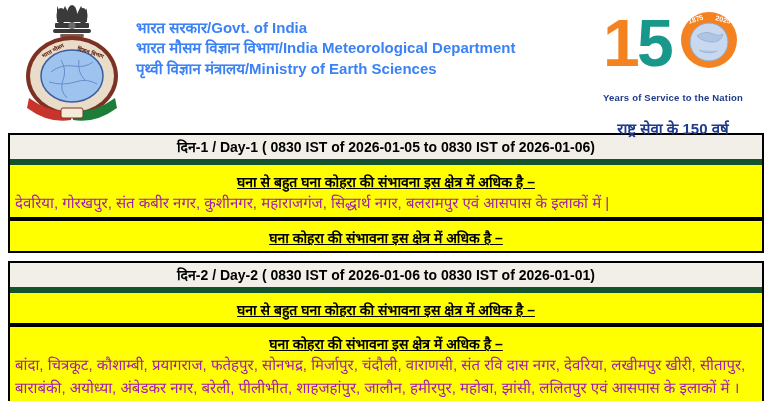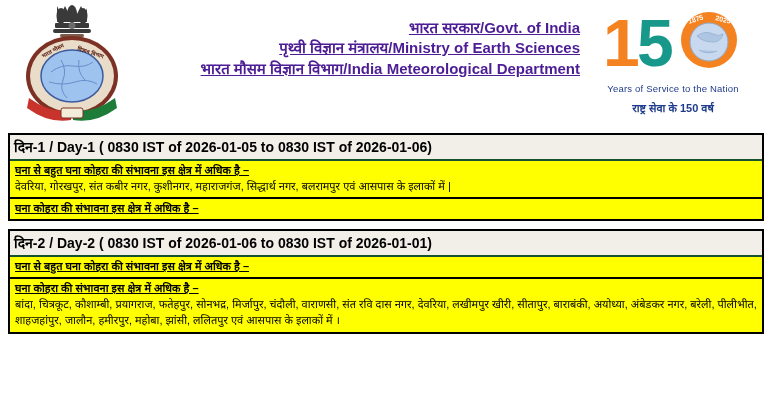--- a/index.html
+++ b/index.html
@@ -9,51 +9,51 @@
     font-family:"Liberation Sans","DejaVu Sans",sans-serif;
     color:#000; overflow:hidden; position:relative;
   }
   
   .hdr {
     display:flex; align-items:flex-start; justify-content:space-between;
     padding:2px 6px 0 8px; height:127px;
   }
   .hdr-left { width:128px; display:flex; justify-content:center; }
   .hdr-center {
-    flex:1; text-align:right; padding-top:16px;
-    color:#4c1d95; font-weight:bold; font-size:15px; line-height:1.35;text-decoration:underline;
+    flex:1; text-align:left; padding-top:16px;
+    color:#3b82f6; font-weight:bold; font-size:15px; line-height:1.35;
   }
   .hdr-center .ln { white-space:nowrap; }
   .hdr-right { width:186px; text-align:center; padding-top:6px; }
   .logo150-captions { color:#1f3b8c; }
-  .cap-en { font-size:9.5px; font-weight:normal; letter-spacing:.2px; margin-top:3px; }
-  .cap-hi { font-size:11px; font-weight:bold; margin-top:6px; }
+  .cap-en { font-size:9.5px; font-weight:bold; letter-spacing:.2px; margin-top:12px; }
+  .cap-hi { font-size:15px; font-weight:bold; margin-top:15px; }
   
   .day-table {
     width:756px; margin-left:8px;
     border:2px solid #000;
     background:#ffff00;
   }
   .day-table + .day-table { margin-top:8px; }
   #day1 { margin-top:6px; }
   .day-title {
     background:#f2efe9;
-    font-weight:bold; font-size:14px;
-    padding:2px 4px 3px; border-bottom:2px solid #14532d;
+    text-align:center; font-weight:bold; font-size:14px;
+    padding:2px 4px 3px; border-bottom:6px solid #14532d;
     color:#000;
   }
   .fog-cell { background:#ffff00; padding:1px 5px 3px; }
-  .fog-cell + .fog-cell { border-top:2px solid #000000; }
+  .fog-cell + .fog-cell { border-top:4px solid #000000; }
   .fog-heading {
-    text-align:left; font-weight:bold; font-size:11px;
-    padding-top:1px; line-height:1.35;
+    text-align:center; font-weight:bold; font-size:14px;
+    padding-top:7px; line-height:1.35;
   }
   .fog-heading span { text-decoration:underline; }
   .fog-areas {
-    font-size:11px; line-height:1.5; text-align:left; color:#000000;
+    font-size:15px; line-height:1.5; text-align:left; color:#a21caf;
   }
 </style>
 </head>
 <body>
 
 <div class="hdr">
 
   <div class="hdr-left">
     <svg width="118" height="124" viewBox="0 0 118 124">
 
@@ -85,22 +85,22 @@
       </g>
 
       <path d="M16 96 Q38 112 58 108 L58 118 Q36 122 14 106 Z" fill="#c8332b"></path>
       <path d="M102 96 Q80 112 60 108 L60 118 Q82 122 104 106 Z" fill="#1d7d38"></path>
       <rect x="48" y="106" width="22" height="10" rx="2" fill="#f2ecd9" stroke="#7d3124"></rect>
     </svg>
   </div>
 
   <div class="hdr-center">
     <div class="ln">भारत सरकार/Govt. of India</div>
+    <div class="ln">भारत मौसम विज्ञान विभाग/India Meteorological Department</div>
     <div class="ln">पृथ्वी विज्ञान मंत्रालय/Ministry of Earth Sciences</div>
-    <div class="ln">भारत मौसम विज्ञान विभाग/India Meteorological Department</div>
   </div>
 
   <div class="hdr-right">
     <svg width="176" height="68" viewBox="0 0 176 68">
       <text x="18" y="58" font-size="66" font-weight="bold" fill="#f58220" font-family="'Liberation Sans',sans-serif">1</text>
       <text x="52" y="58" font-size="66" font-weight="bold" fill="#18988b" font-family="'Liberation Sans',sans-serif">5</text>
 
       <circle cx="124" cy="32" r="28" fill="#f58220"></circle>
       <circle cx="124" cy="34" r="19" fill="#c8d9ef" stroke="#8fa8c8"></circle>
       <g stroke="#9db4d4" stroke-width="1" fill="#aec6e4">

